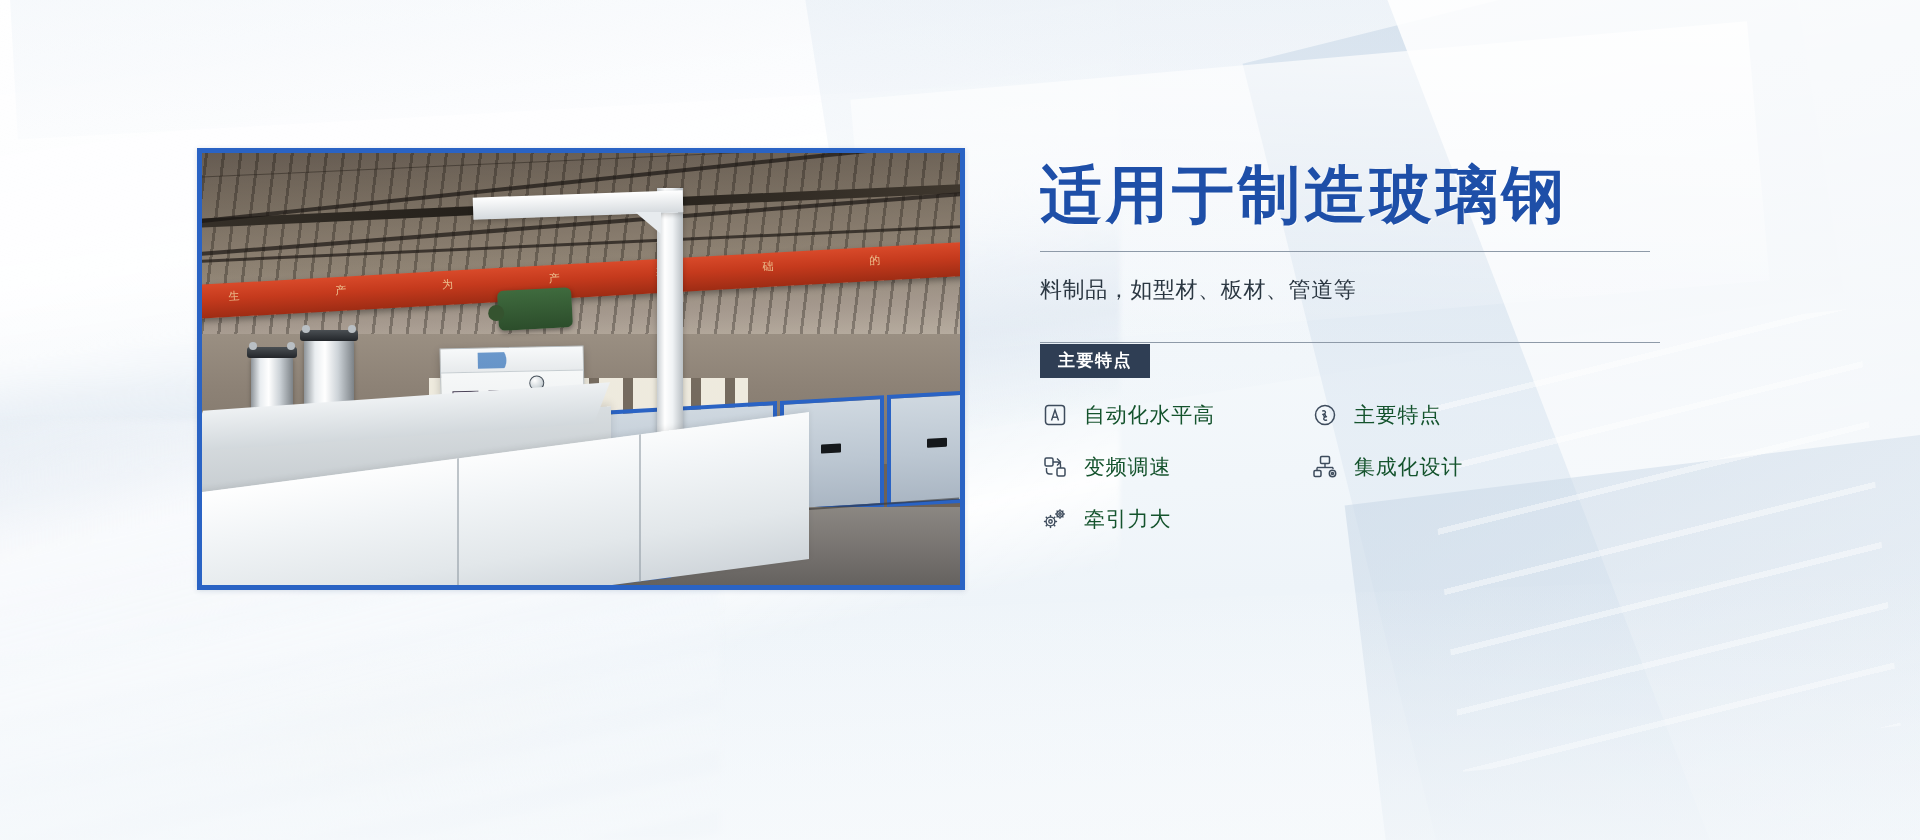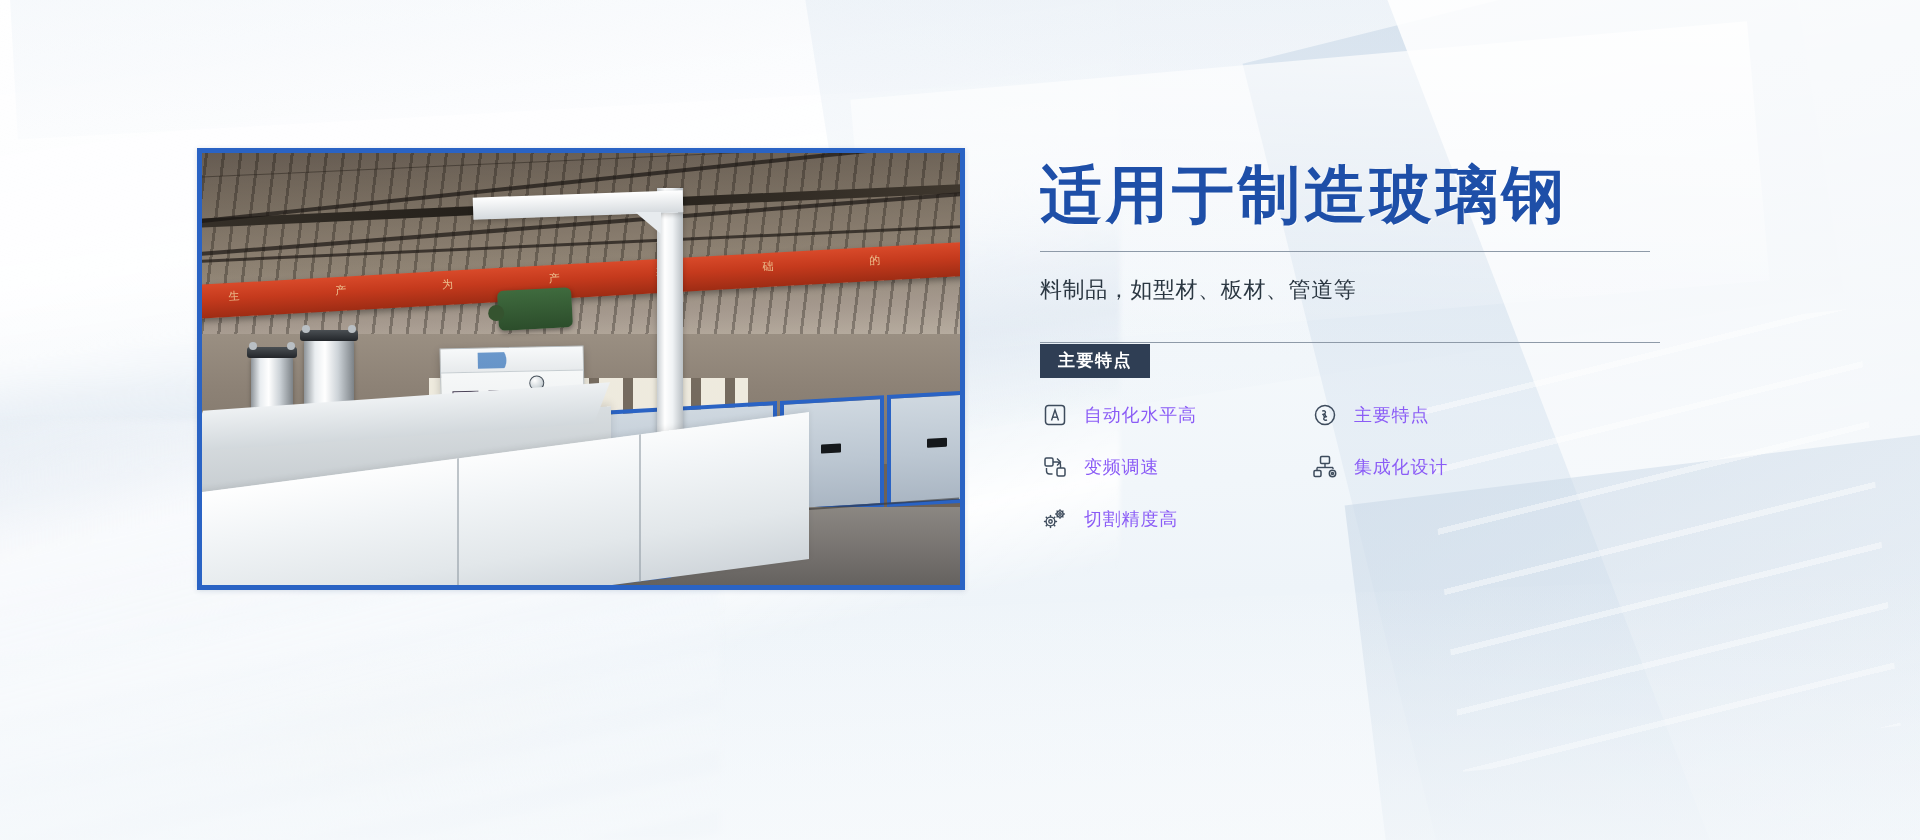--- a/index.html
+++ b/index.html
@@ -442,22 +442,22 @@
   }
   .feature .ic {
     width:30px; height:30px;
     flex:0 0 30px;
     display:flex; align-items:center; justify-content:center;
     color:#3d4b5c;
   }
   .feature .ic svg { display:block; }
   .feature .lb {
     font-family:"DejaVu Sans","Liberation Sans",sans-serif;
-    font-size:18px;
-    color:#8b5cf6;
+    font-size:21px;
+    color:#14532d;
     letter-spacing:.8px;
     white-space:nowrap;
   }
 </style>
 </head>
 <body>
 
 <div class="banner">
 
   <div class="bg-photo"></div>
@@ -643,19 +643,19 @@
                 <path d="M-3.1 0 h-1.7"></path>
                   <path d="M3.1 0 h1.7"></path>
                 <path d="M-2.2 -2.2 l-1.2 -1.2"></path>
                   <path d="M2.2 2.2 l1.2 1.2"></path>
                 <path d="M2.2 -2.2 l1.2 -1.2"></path>
                   <path d="M-2.2 2.2 l-1.2 1.2"></path>
               </g>
             </g>
           </svg>
         </span>
-        <span class="lb">切割精度高</span>
+        <span class="lb">牵引力大</span>
       </div>
 
 
     </div>
   </div>
 </div>
 
 </body></html>

